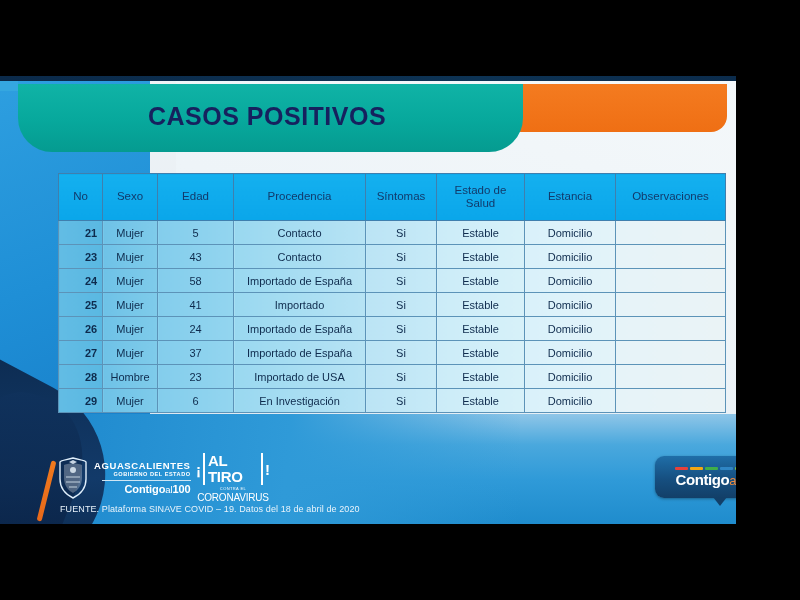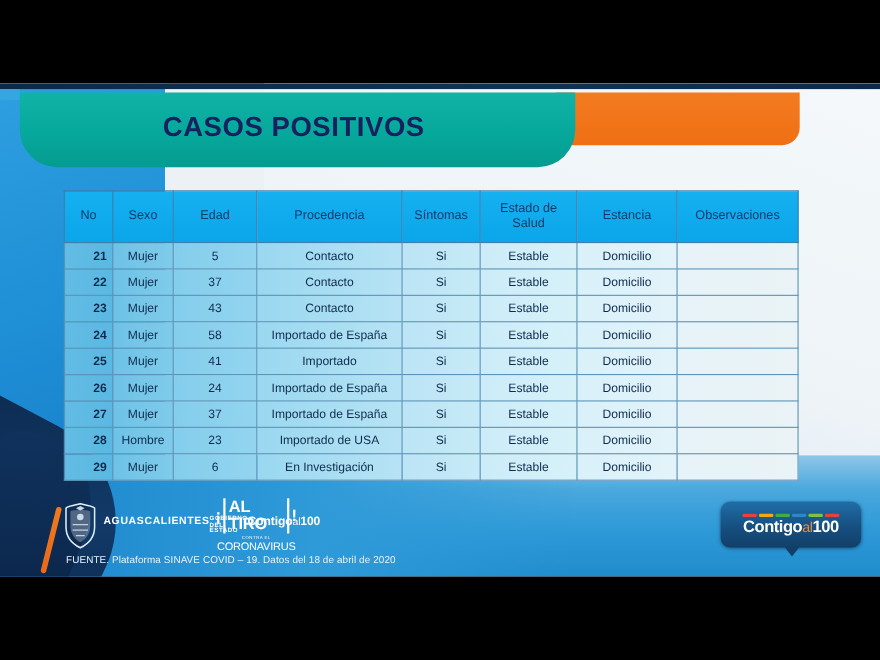--- a/index.html
+++ b/index.html
@@ -2,21 +2,21 @@
 <html><head>
 <meta charset="utf-8">
 <style>
   html,body{margin:0;padding:0;background:#000;}
   body{width:800px;height:600px;overflow:hidden;font-family:"Liberation Sans",sans-serif;}
 
   #screen{position:relative;width:800px;height:600px;background:#000;overflow:hidden;}
 
   
   #slide{
-    position:absolute;left:0;top:76px;width:800px;height:448px;
+    position:absolute;left:0;top:76px;width:736px;height:448px;
     overflow:hidden;
     background:
       linear-gradient(180deg,#eef3f6 0%,#e9eff4 40%,#dfe9f1 72%,#cfe2f0 100%);
   }
   
   .bg-blue-left{
     position:absolute;left:0;top:0;width:150px;height:448px;
     background:linear-gradient(160deg,#2e9fe0 0%,#1f8fd6 45%,#1478c4 100%);
   }
   .bg-blue-bottom{
@@ -101,21 +101,21 @@
   tbody tr td:nth-child(5){background:linear-gradient(90deg,#bbe4f5,#c7eaf7);}
   tbody tr td:nth-child(6){background:linear-gradient(90deg,#cbecf8,#d7f1f9);}
   tbody tr td:nth-child(7){background:linear-gradient(90deg,#d9f1fa,#e3f3f9);}
   tbody tr td:nth-child(8){background:linear-gradient(90deg,#e6f3f8,#eaf3f6);}
 
   
   .logo-gob{position:absolute;left:58px;top:378px;width:132px;height:48px;
     display:flex;align-items:center;gap:6px;}
   .shield{width:30px;height:42px;position:relative;flex:0 0 30px;}
   .shield svg{display:block;}
-  .gob-text{display:flex;align-items:flex-start;color:#fff;line-height:1;}
+  .gob-text{display:flex;flex-direction:column;align-items:flex-end;color:#fff;line-height:1;}
   .gob-l1{font-size:9.5px;font-weight:bold;letter-spacing:.6px;}
   .gob-l2{font-size:5.6px;font-weight:bold;letter-spacing:.5px;margin-top:1px;}
   .gob-rule{width:92%;height:1px;background:#cfe6f4;margin:2.5px 0;}
   .gob-l3{font-size:11px;font-weight:bold;letter-spacing:-.1px;}
   .gob-l3 .thin{font-weight:normal;font-size:9.5px;}
 
   .logo-altiro{position:absolute;left:196px;top:378px;width:74px;height:48px;
     display:flex;flex-direction:column;align-items:center;justify-content:center;color:#fff;}
   .altiro-top{display:flex;align-items:center;gap:2px;}
   .altiro-word{font-size:15px;font-weight:bold;letter-spacing:-.3px;
@@ -199,30 +199,20 @@
               <td class="c0">21</td>
               <td>Mujer</td>
               <td>5</td>
               <td>Contacto</td>
               <td>Si</td>
               <td>Estable</td>
               <td>Domicilio</td>
               <td></td>
             </tr>
             <tr>
-              <td class="c0">22</td>
-              <td>Mujer</td>
-              <td>37</td>
-              <td>Contacto</td>
-              <td>Si</td>
-              <td>Estable</td>
-              <td>Domicilio</td>
-              <td></td>
-            </tr>
-            <tr>
               <td class="c0">23</td>
               <td>Mujer</td>
               <td>43</td>
               <td>Contacto</td>
               <td>Si</td>
               <td>Estable</td>
               <td>Domicilio</td>
               <td></td>
             </tr>
             <tr>

